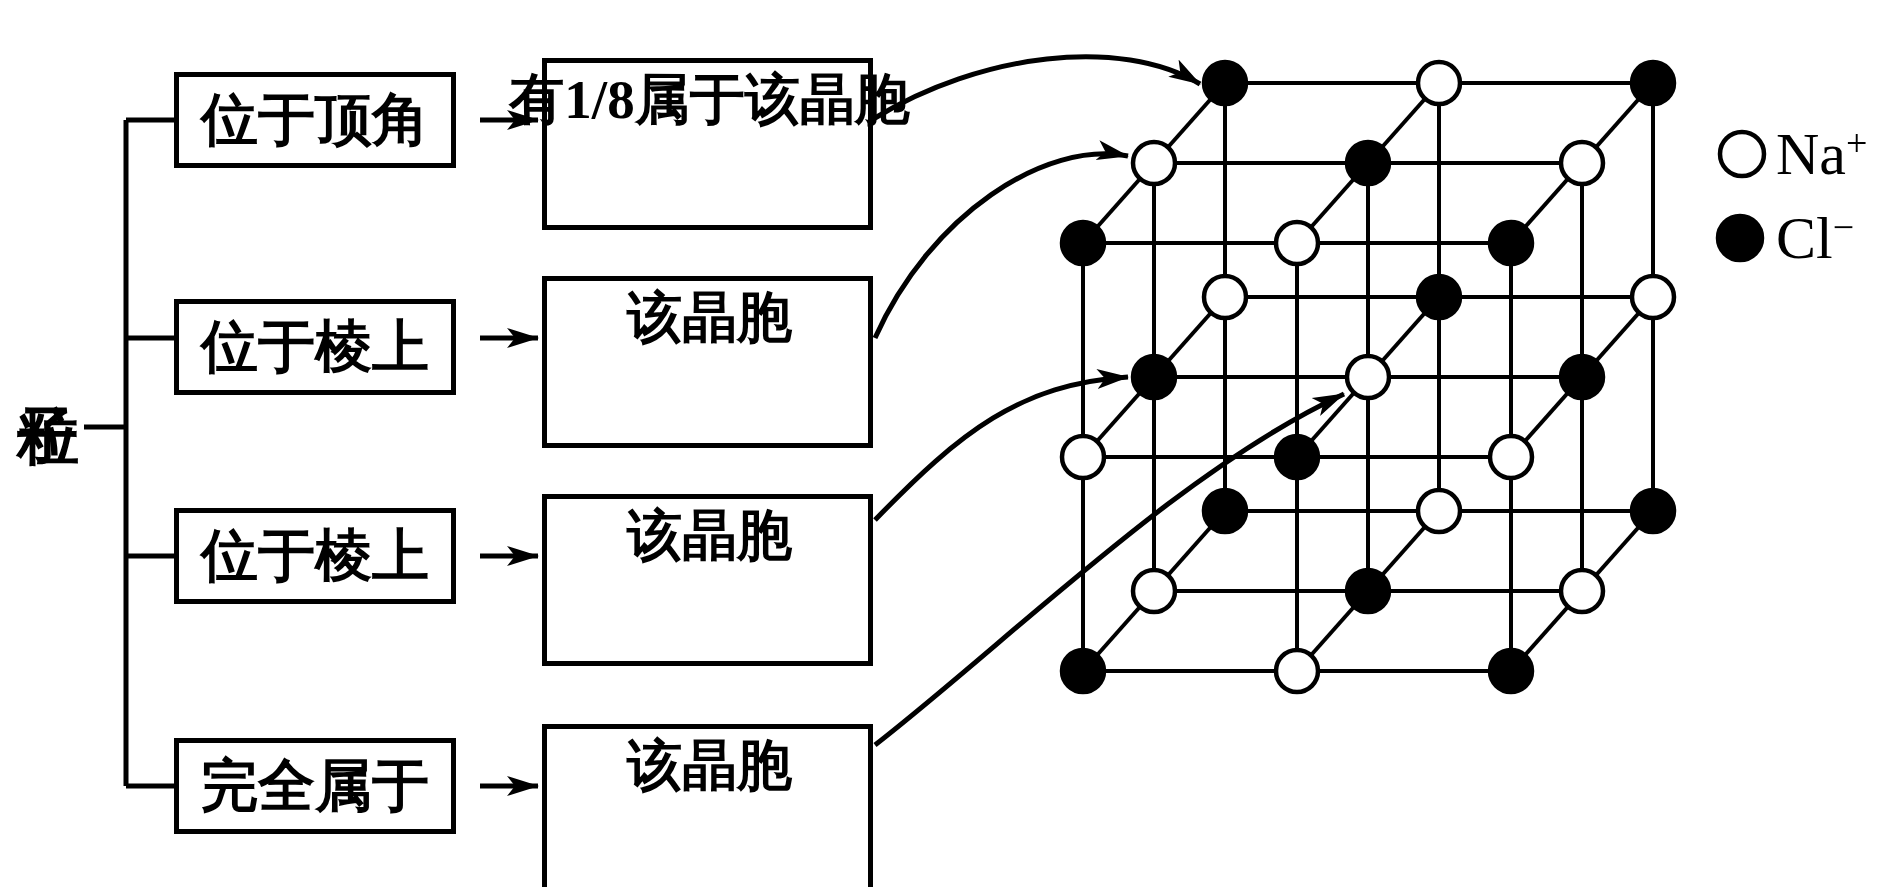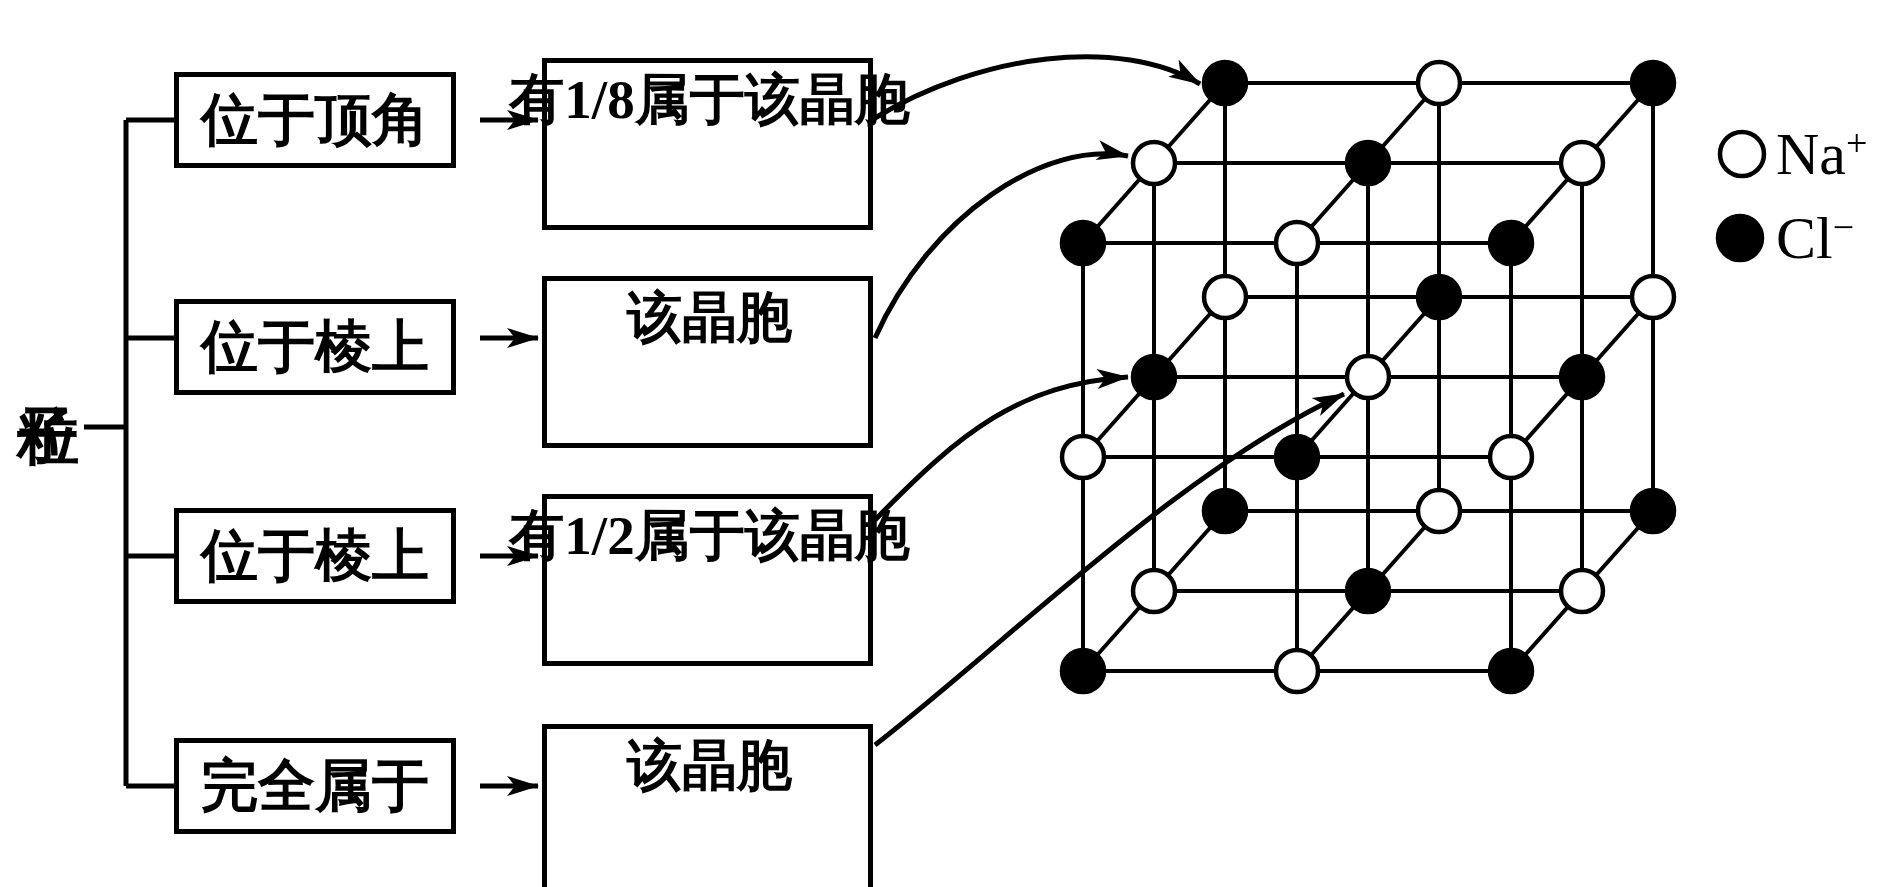--- a/index.html
+++ b/index.html
@@ -137,21 +137,20 @@
 <div class="pos-box" style="top:738px">完全属于</div>
 
 <div class="share-box" style="top:34px">
   <span>有1/8属于</span>
   <span>该晶胞</span>
 </div>
 <div class="share-box" style="top:252px">
   <span>该晶胞</span>
 </div>
 <div class="share-box" style="top:470px">
-  <span>有1/2属于</span>
   <span>该晶胞</span>
 </div>
 <div class="share-box" style="top:700px">
   <span>该晶胞</span>
 </div>
 
 <div class="legend-label" style="top:124px"><span>Na</span><sup>+</sup></div>
 <div class="legend-label" style="top:208px"><span>Cl</span><sup>−</sup></div>
 
 </body></html>

